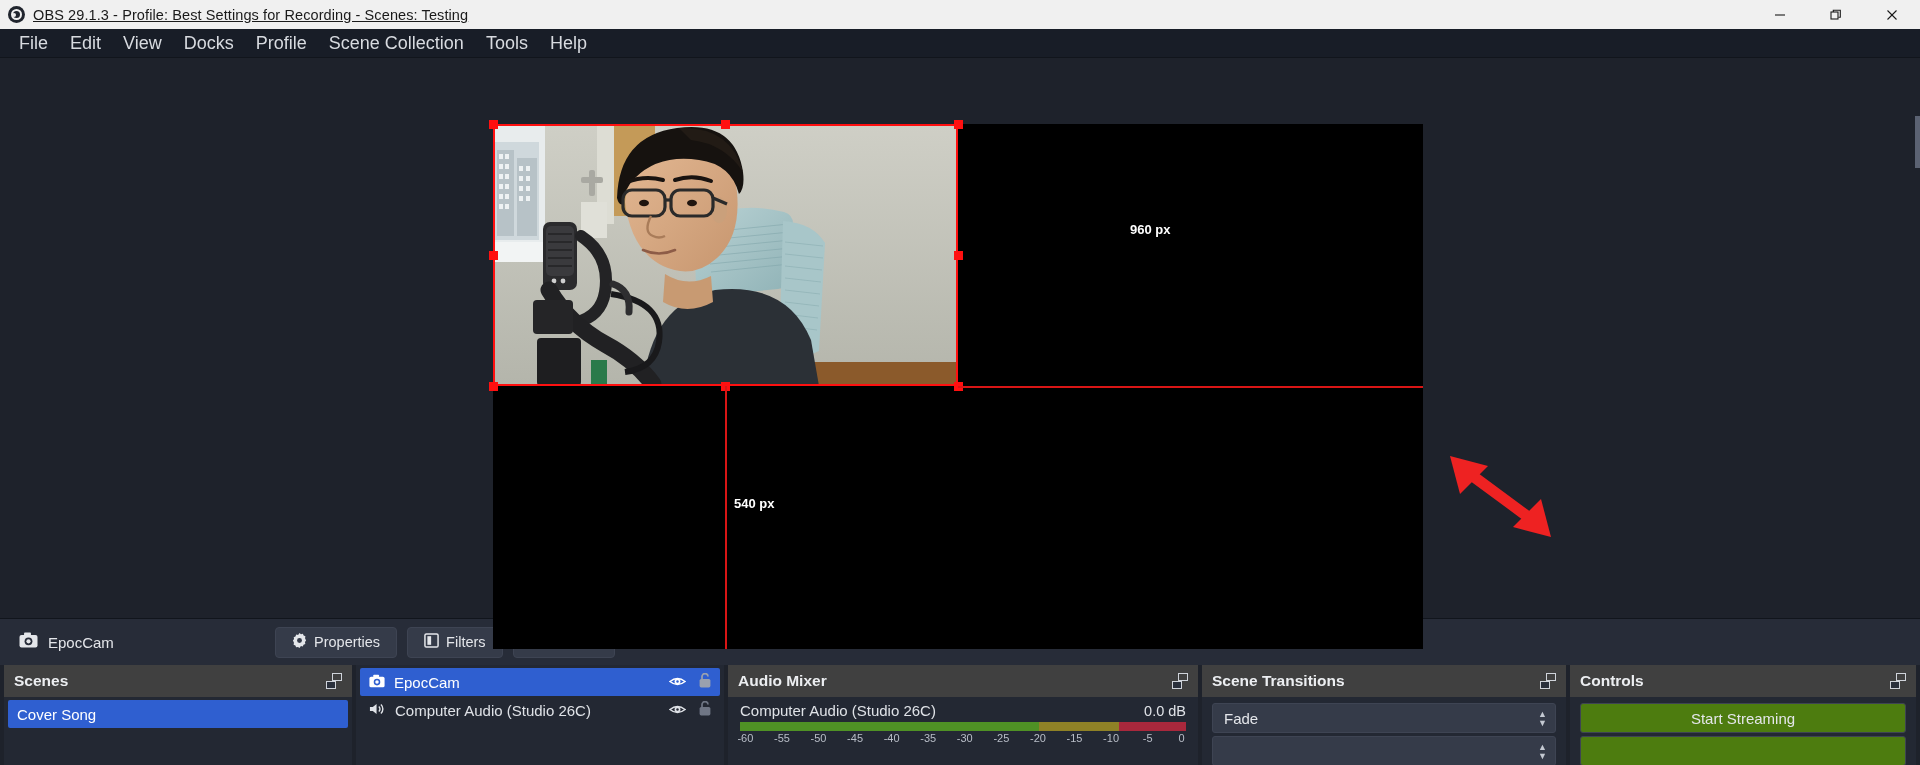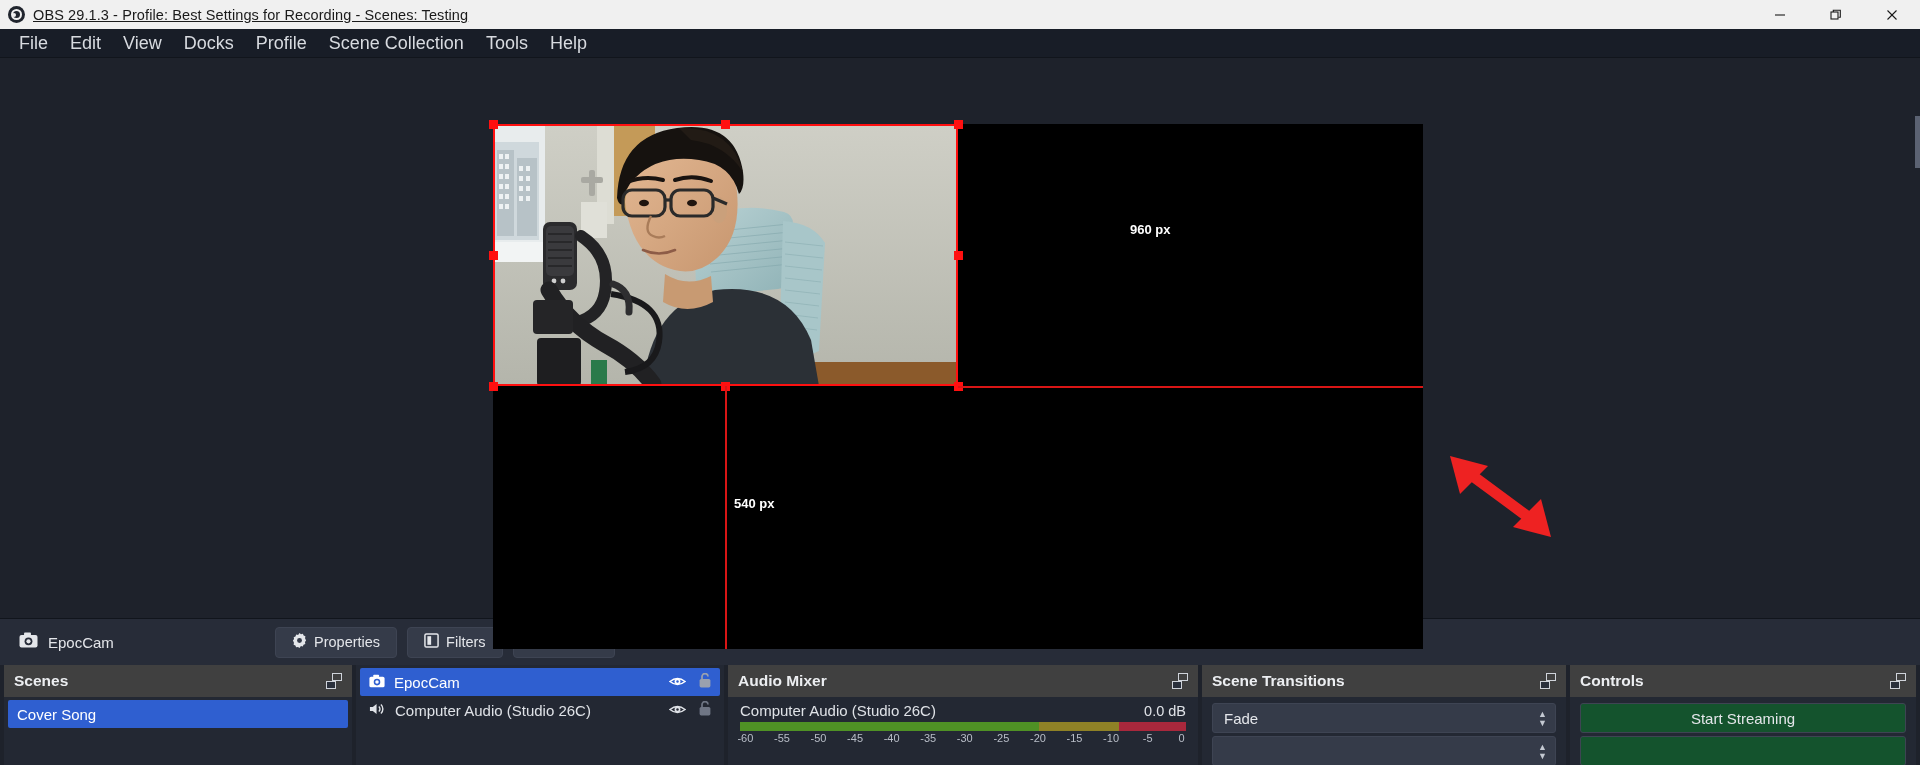--- a/index.html
+++ b/index.html
@@ -222,21 +222,21 @@
     border: 1px solid #3e4453;
     border-radius: 3px;
     display: flex; align-items: center; justify-content: space-between;
     padding: 0 8px 0 11px;
     font-size: 15px; color: #e4e6ea;
   }
   .spin { display: flex; flex-direction: column; gap: 3px; color: #c4c9d2; line-height: 6px; font-size: 9px; }
 
   .ctl-btn {
     height: 30px; margin: 3px 6px;
-    background: #14532d;
+    background: #4d7c0f;
     border: 1px solid #3e4453;
     border-radius: 3px;
     display: flex; align-items: center; justify-content: center;
     font-size: 15px; color: #e4e6ea;
   }
 
   .scroll-nub {
     position: absolute; right: 0; top: 58px;
     width: 5px; height: 52px;
     background: #5b6272;

